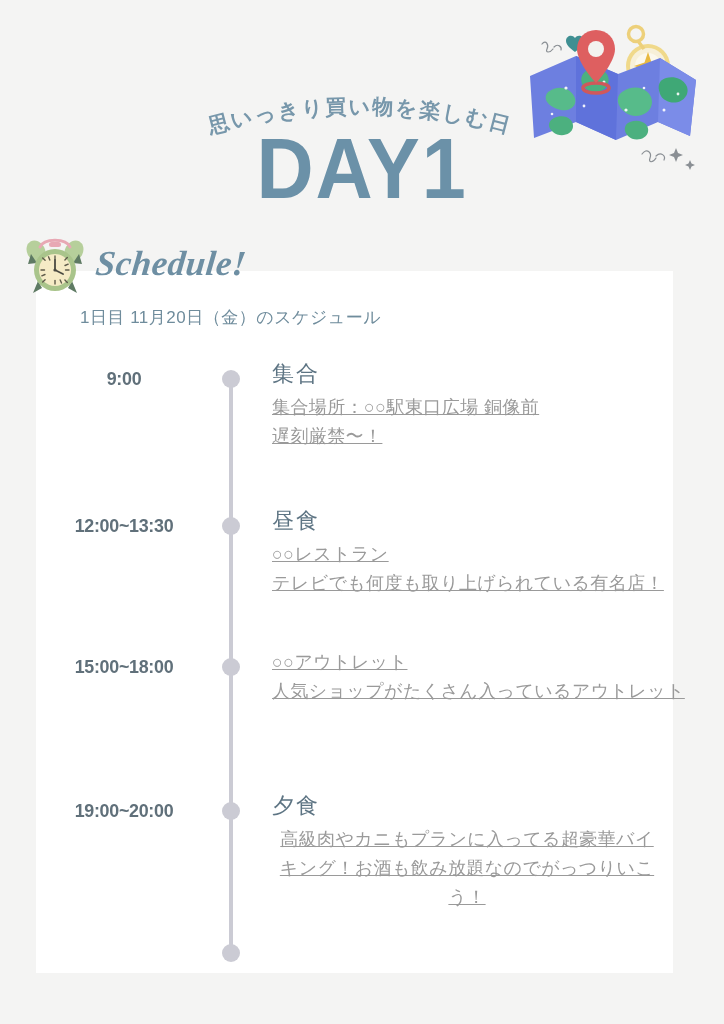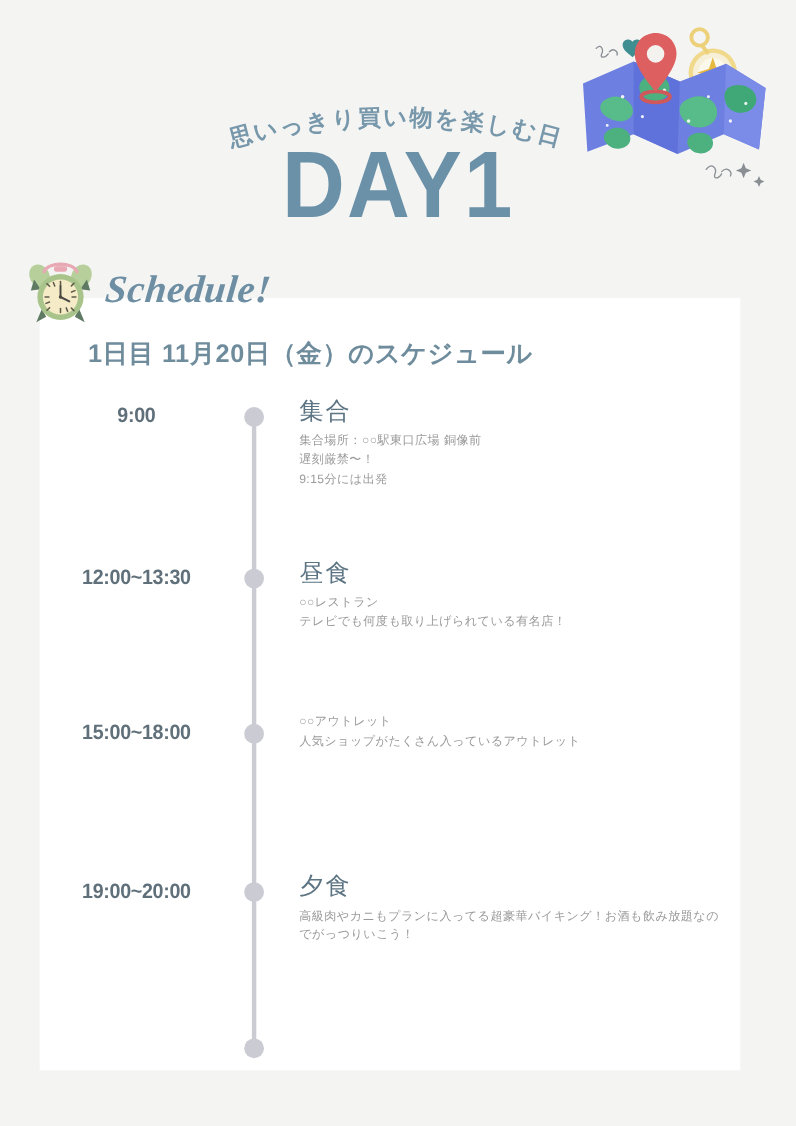--- a/index.html
+++ b/index.html
@@ -104,22 +104,22 @@
     top: 271px;
     width: 637px;
     height: 702px;
     background: #ffffff;
   }
 
   .date-heading {
     position: absolute;
     left: 44px;
     top: 35px;
-    font-size: 23px;
-    font-weight: 700;
+    font-size: 17px;
+    font-weight: 400;
     color: #6f8c9c;
     letter-spacing: 0.5px;
     white-space: nowrap;
   }
 
   
   .timeline {
     position: absolute;
     left: 0;
     top: 95px;
@@ -190,27 +190,28 @@
   .tl-title {
     font-size: 22px;
     font-weight: 400;
     color: #5d7483;
     letter-spacing: 2px;
     line-height: 1.3;
     margin-bottom: 4px;
   }
 
   .tl-desc {
-    font-size: 11px;
+    font-size: 18px;
     color: #9a9a9a;
     line-height: 1.62;
     letter-spacing: 0.4px;
+    text-decoration: underline;
   }
   .tl-desc div { white-space: nowrap; }
-  .tl-desc div.wrap { white-space: normal; }
+  .tl-desc div.wrap { white-space: normal; text-align: center; }
 </style>
 </head>
 <body>
 
 <div class="page">
 
   <div class="header">
 
     <div class="curved-title">
       <svg viewBox="0 0 724 90" xmlns="http://www.w3.org/2000/svg">
@@ -337,21 +338,20 @@
       <div class="tl-end-dot"></div>
 
       <div class="tl-item i0">
         <div class="tl-time">9:00</div>
         <div class="tl-dot"></div>
         <div class="tl-body">
           <div class="tl-title">集合</div>
           <div class="tl-desc">
             <div>集合場所：○○駅東口広場 銅像前</div>
             <div>遅刻厳禁〜！</div>
-            <div>9:15分には出発</div>
           </div>
         </div>
       </div>
 
       <div class="tl-item i1">
         <div class="tl-time">12:00~13:30</div>
         <div class="tl-dot"></div>
         <div class="tl-body">
           <div class="tl-title">昼食</div>
           <div class="tl-desc">

